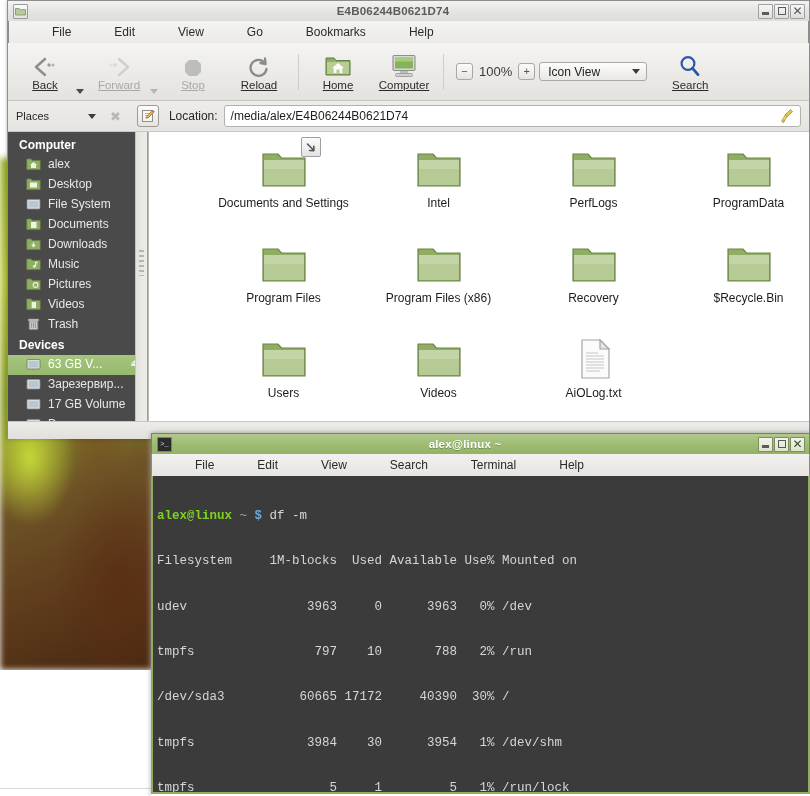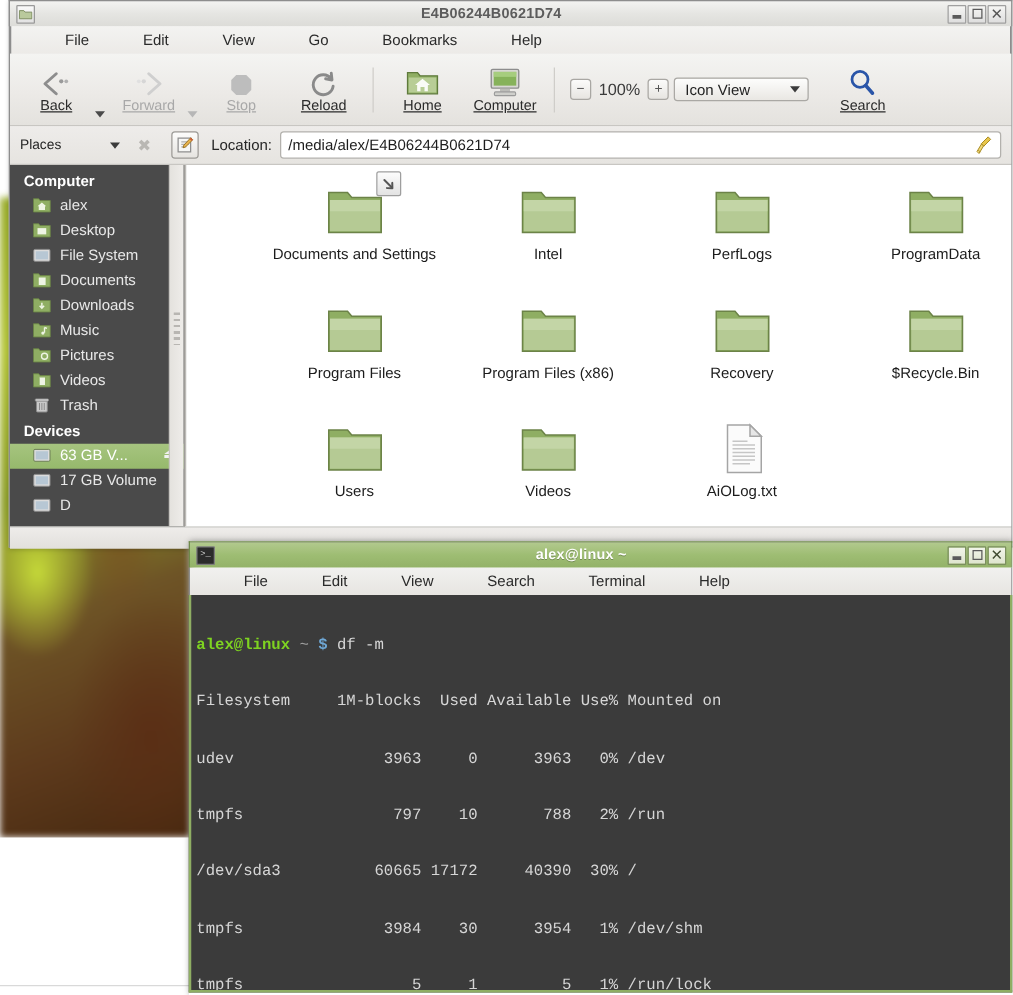--- a/index.html
+++ b/index.html
@@ -518,20 +518,29 @@
             <span class="ic">
               <svg class="ic" viewBox="0 0 15 14">
                   <rect x="1" y="2.5" width="13" height="9.5" rx="1" fill="#dcdcdc" stroke="#6d7f55" stroke-width="0.8"></rect>
                   <rect x="2.6" y="4" width="9.8" height="6.5" fill="#b7c7d4"></rect>
                 </svg>
             </span>
             <span>63 GB V...</span>
             <span class="eject">⏏</span>
           </div>
 
+          <div class="sb-item">
+            <span class="ic">
+              <svg class="ic" viewBox="0 0 15 14">
+                  <rect x="1" y="2.5" width="13" height="9.5" rx="1" fill="#dcdcdc" stroke="#8c8c8c" stroke-width="0.8"></rect>
+                  <rect x="2.6" y="4" width="9.8" height="6.5" fill="#b7c7d4"></rect>
+                </svg>
+            </span>
+            <span>Зарезервир...</span>
+          </div>
 
           <div class="sb-item">
             <span class="ic">
               <svg class="ic" viewBox="0 0 15 14">
                   <rect x="1" y="2.5" width="13" height="9.5" rx="1" fill="#dcdcdc" stroke="#8c8c8c" stroke-width="0.8"></rect>
                   <rect x="2.6" y="4" width="9.8" height="6.5" fill="#b7c7d4"></rect>
                 </svg>
             </span>
             <span>17 GB Volume</span>
           </div>

